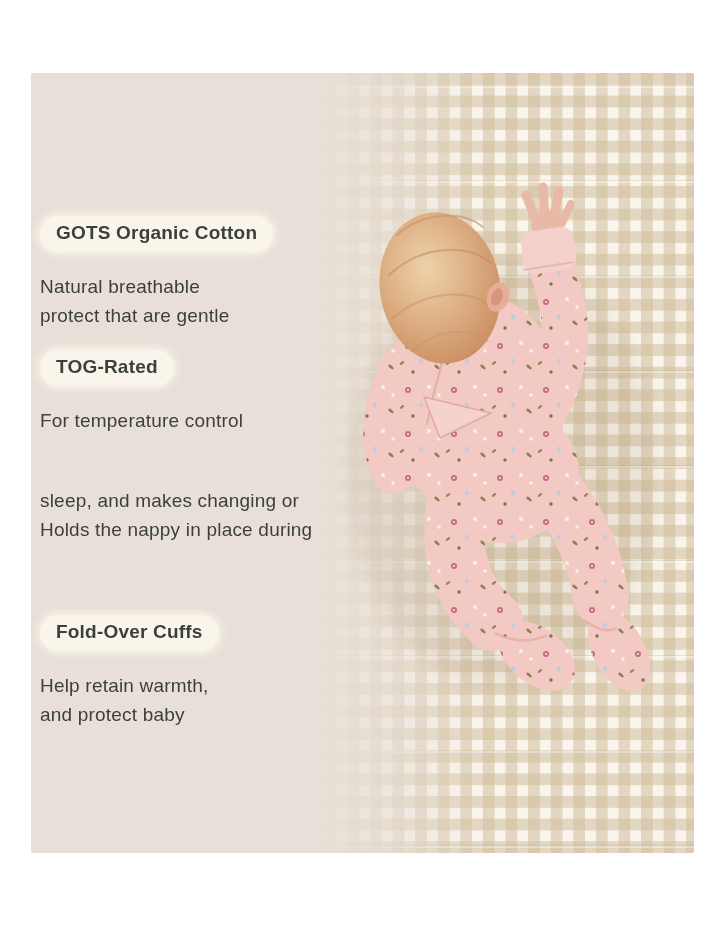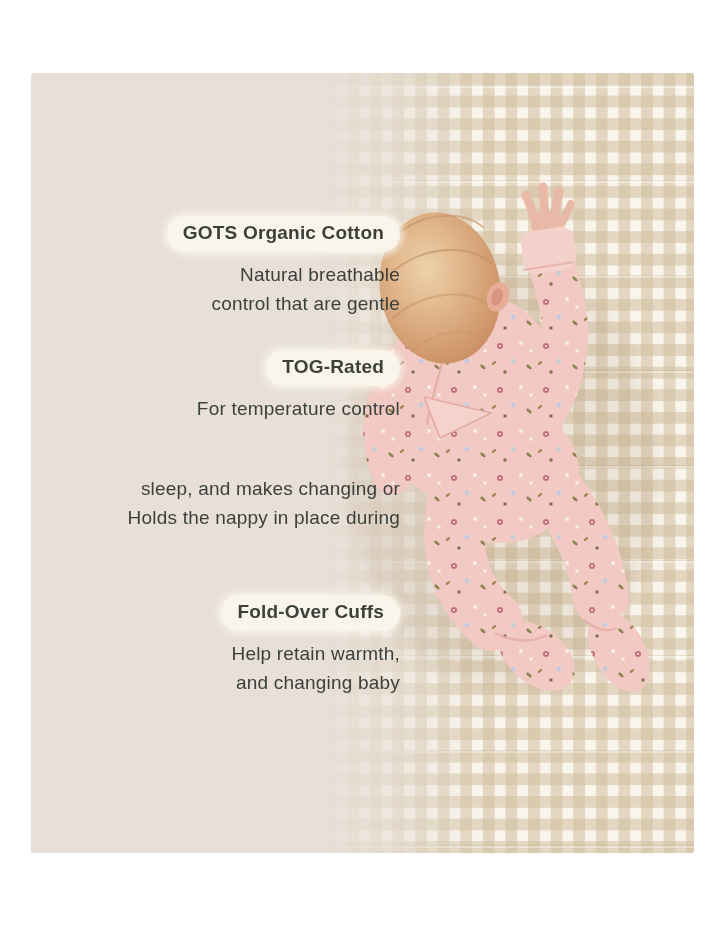--- a/index.html
+++ b/index.html
@@ -32,34 +32,34 @@
       linear-gradient(90deg, rgba(209,190,158,0.55) 50%, transparent 50%),
       linear-gradient(180deg, rgba(209,190,158,0.55) 50%, transparent 50%);
     background-size:100% 100%, 100% 95px, 22.6px 22.6px, 22.6px 22.6px;
     background-position:0 0, 0 12px, 0 0, 0 0;
   }
   .baby-svg{position:absolute;inset:0;width:100%;height:100%;display:block;}
 
   
   .feature{
     position:absolute;left:40px;width:360px;
-    text-align:right;color:var(--text-charcoal,#3d423c);
+    text-align:left;color:var(--text-charcoal,#3d423c);
   }
-  .f1{top:216px}.f2{top:350px}.f3{top:466px}.f4{top:595px}
+  .f1{top:216px}.f2{top:350px}.f3{top:466px}.f4{top:615px}
   .pill{
     display:inline-block;
     background:var(--badge-cream,#f9f5ea);
     box-shadow:0 0 7px 3px rgba(249,245,234,0.85);
     border-radius:19px;
     padding:7px 16px 8px;
     font-size:19px;font-weight:700;letter-spacing:0.2px;line-height:1.1;
     white-space:nowrap;
   }
   .body-text{
-    margin-top:8px;
+    margin-top:20px;
     font-size:19px;font-weight:400;letter-spacing:0.2px;line-height:29px;
   }
 </style>
 </head>
 <body>
 
 <div class="canvas">
 
   <div class="photo">
     <svg class="baby-svg" viewBox="0 0 663 780" xmlns="http://www.w3.org/2000/svg">
@@ -138,21 +138,21 @@
         <ellipse cx="467" cy="224" rx="11" ry="15" transform="rotate(18 467 224)" fill="#e7ad97"></ellipse>
         <ellipse cx="466" cy="224" rx="5.5" ry="9" transform="rotate(18 466 224)" fill="#d79480"></ellipse>
       </g>
     </svg>
   </div>
 
   <section class="feature f1">
     <span class="pill">GOTS Organic Cotton</span>
     <div class="body-text">
       <div>Natural breathable</div>
-      <div>control that are gentle</div>
+      <div>protect that are gentle</div>
     </div>
   </section>
 
   <section class="feature f2">
     <span class="pill">TOG-Rated</span>
     <div class="body-text">
       <div>For temperature control</div>
     </div>
   </section>
 
@@ -160,17 +160,17 @@
     <div class="body-text">
       <div>sleep, and makes changing or</div>
       <div>Holds the nappy in place during</div>
     </div>
   </section>
 
   <section class="feature f4">
     <span class="pill">Fold-Over Cuffs</span>
     <div class="body-text">
       <div>Help retain warmth,</div>
-      <div>and changing baby</div>
+      <div>and protect baby</div>
     </div>
   </section>
 
 </div>
 
 </body></html>

